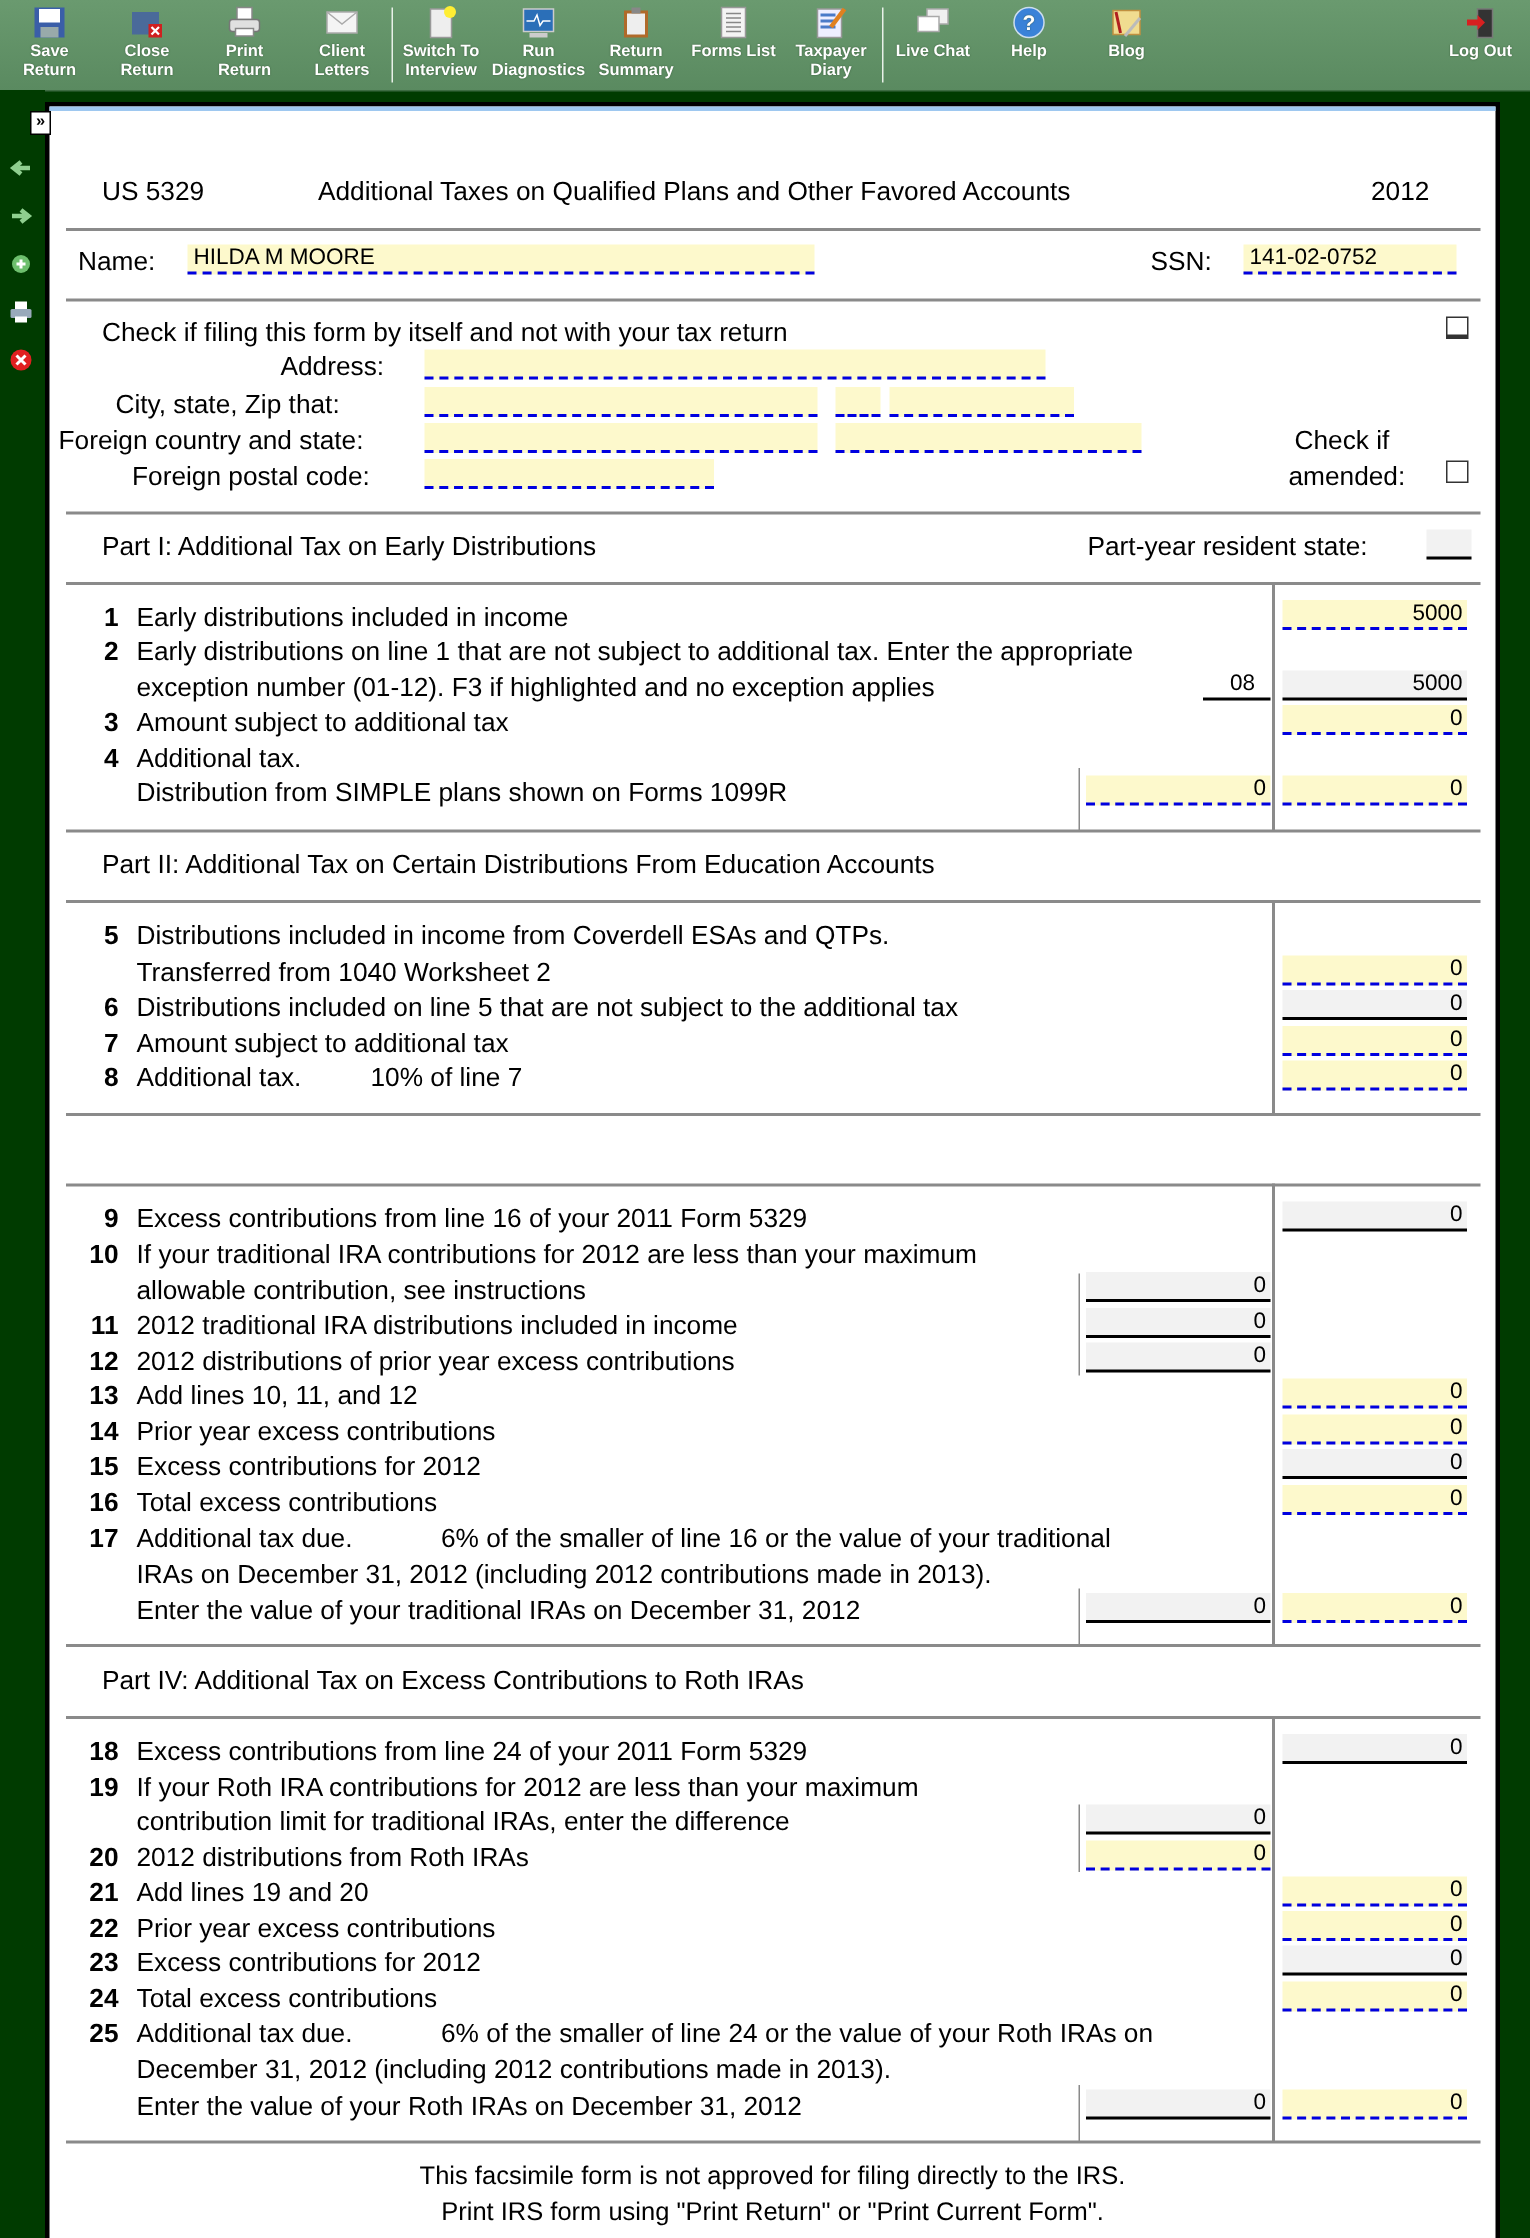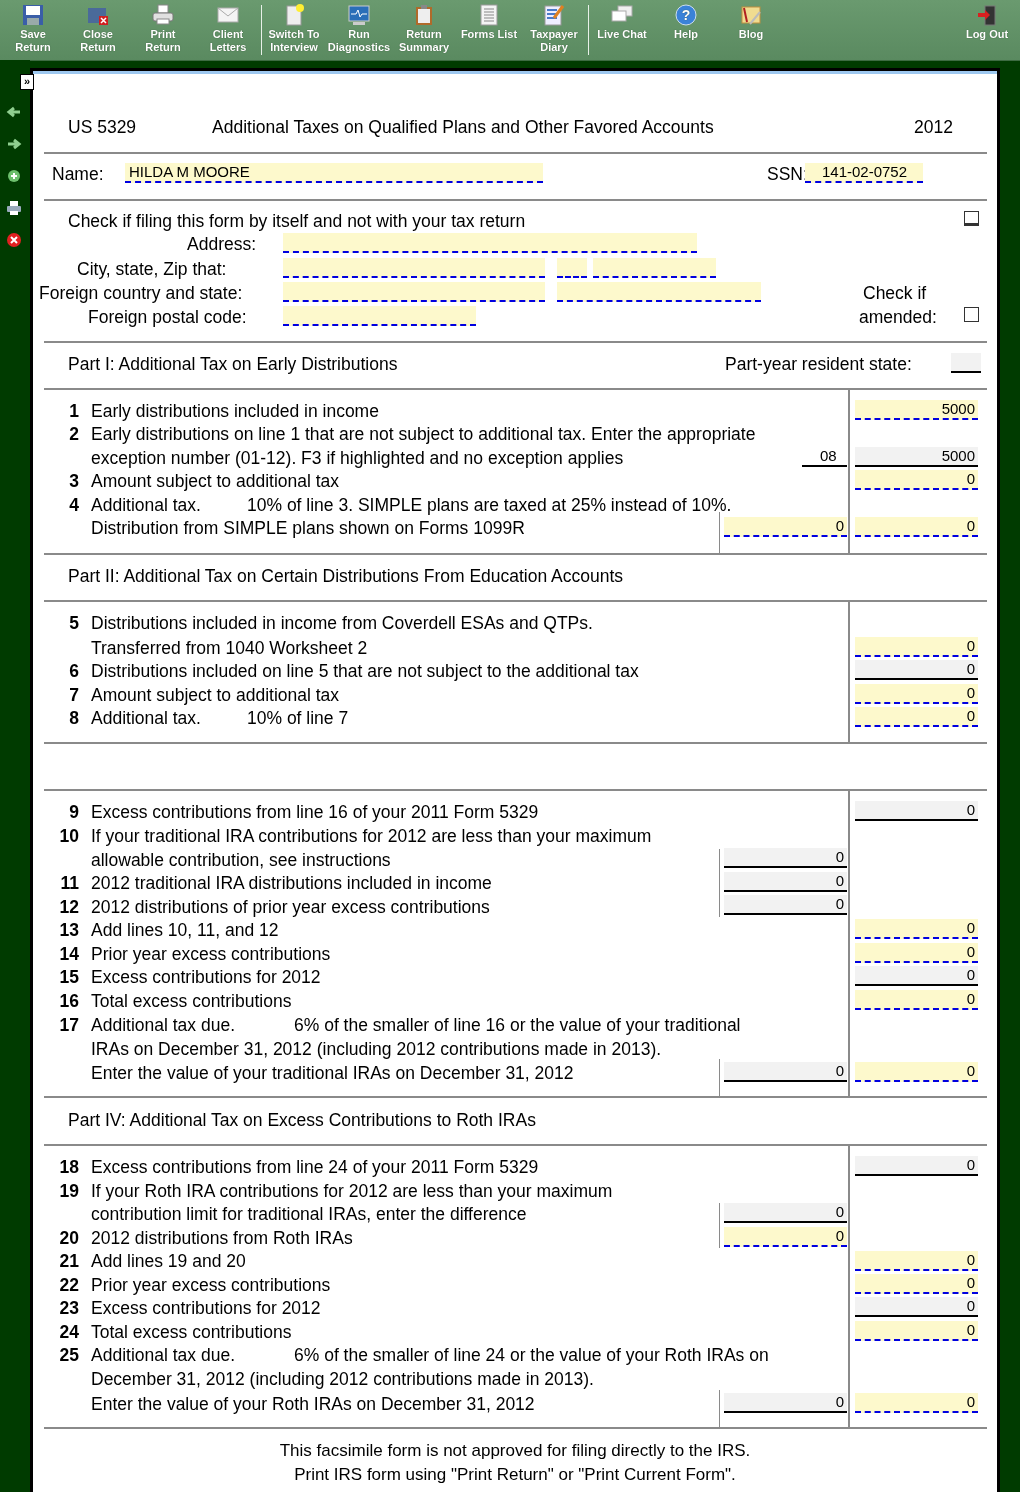--- a/index.html
+++ b/index.html
@@ -159,21 +159,21 @@
   <div class="page-topbar"></div>
 
   <div class="t b" style="left:35px;top:46px">US 5329</div>
   <div class="t b" style="left:179px;top:46px">Additional Taxes on Qualified Plans and Other Favored Accounts</div>
   <div class="t b" style="left:881px;top:46px">2012</div>
   <div class="hr" style="left:11px;width:943px;top:81px"></div>
 
   <div class="t" style="left:19px;top:93px">Name:</div>
   <div class="in-y left" style="left:92px;top:92px;width:418px;">HILDA M MOORE</div>
   <div class="t" style="left:734px;top:93px">SSN:</div>
-  <div class="in-y left" style="left:772px;top:92px;width:118px;text-align:center;">141-02-0752</div>
+  <div class="in-y left" style="left:796px;top:92px;width:142px;">141-02-0752</div>
   <div class="hr" style="left:11px;width:943px;top:128px"></div>
 
   <div class="t" style="left:35px;top:140px">Check if filing this form by itself and not with your tax return</div>
   <div class="chk" style="left:931px;top:140px;border-bottom:3px solid #333;"></div>
   <div class="t" style="left:154px;top:163px">Address:</div>
   <div class="in-y" style="left:250px;top:162px;width:414px;"></div>
   <div class="t" style="left:44px;top:188px">City,  state,  Zip that:</div>
   <div class="in-y" style="left:250px;top:187px;width:262px;"></div>
   <div class="in-y" style="left:524px;top:187px;width:30px;"></div>
   <div class="in-y" style="left:560px;top:187px;width:123px;"></div>
@@ -202,21 +202,20 @@
   <div class="t" style="left:58px;top:377px">exception number  (01-12).     F3  if highlighted and no exception applies</div>
   <div class="in-g" style="left:769px;top:376px;width:45px;text-align:left;padding-left:18px;background:transparent;font-size:15px;">08</div>
   <div class="in-g" style="left:822px;top:376px;width:123px;">5000</div>
 
   <div class="num" style="left:22px;top:400px">3</div>
   <div class="t" style="left:58px;top:400px">Amount subject to additional tax</div>
   <div class="in-y" style="left:822px;top:399px;width:123px;">0</div>
 
   <div class="num" style="left:22px;top:424px">4</div>
   <div class="t b" style="left:58px;top:424px">Additional tax.</div>
-  <div class="t" style="left:214px;top:424px">10% of line 3.  SIMPLE plans are taxed at 25% instead of 10%.</div>
   <div class="t" style="left:58px;top:447px">Distribution from SIMPLE plans shown on Forms 1099R</div>
   <div class="vr1" style="left:686px;top:441px;height:42px"></div>
   <div class="in-y" style="left:691px;top:446px;width:123px;">0</div>
   <div class="in-y" style="left:822px;top:446px;width:123px;">0</div>
   <div class="hr" style="left:11px;width:943px;top:482px"></div>
 
   <div class="t b" style="left:35px;top:495px">Part II:  Additional Tax on Certain Distributions From Education Accounts</div>
   <div class="hr" style="left:11px;width:943px;top:529px"></div>
   <div class="vr" style="left:815px;top:529px;height:143px"></div>
 

